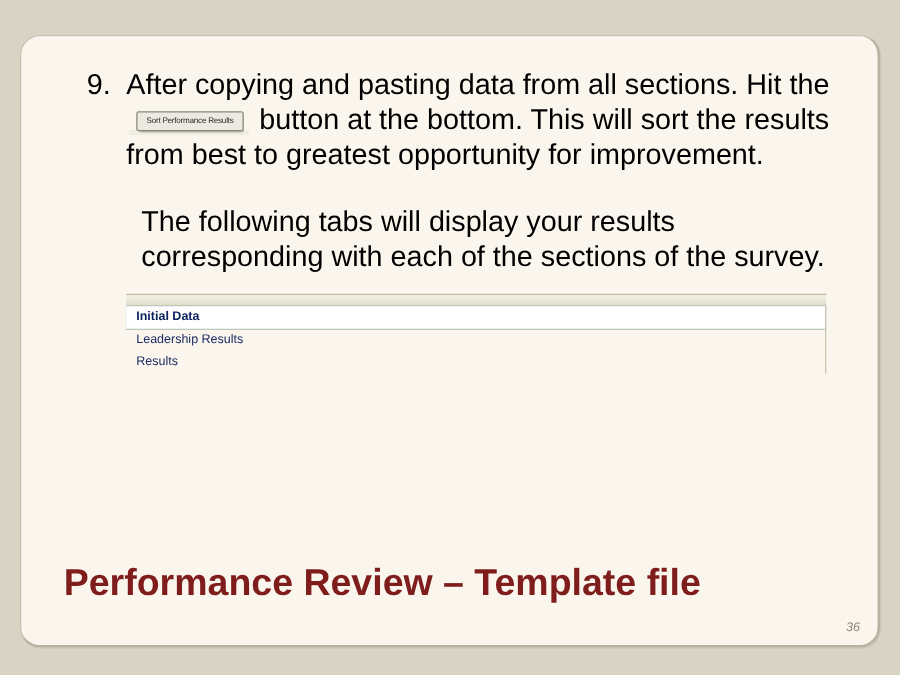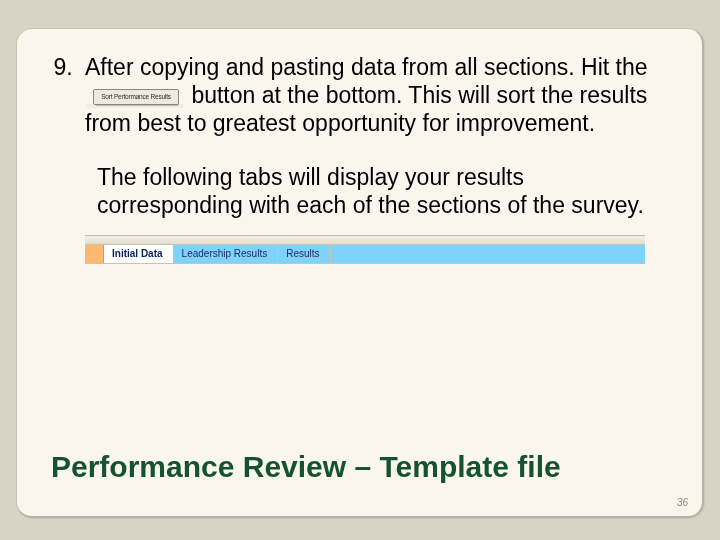--- a/index.html
+++ b/index.html
@@ -18,21 +18,21 @@
     width: 688px;
     height: 490px;
     background: #fbf6ed;
     border-radius: 16px;
     border-top: 1px solid #c8c2b4;
     border-left: 1px solid #c8c2b4;
     border-right: 2px solid #b8b2a3;
     border-bottom: 2px solid #b8b2a3;
     box-shadow: 1px 1px 0 rgba(0,0,0,0.06);
     box-sizing: border-box;
-    padding: 24px 34px 14px 34px;
+    padding: 24px 34px 14px 50px;
   }
   .body-area {
     font-size: 23px;
     line-height: 1.22;
     color: #000;
   }
   ol.step {
     margin: 0;
     padding: 0 0 0 28px;
     list-style-position: outside;
@@ -98,20 +98,21 @@
     background: linear-gradient(#f2efe6, #e2decd);
     border-top: 1px solid #c2bca8;
     border-bottom: 1px solid #c9c4b0;
   }
   .tabs-row {
     display: flex;
     align-items: stretch;
     height: 18px;
     background: #7dd3fc;
     border-bottom: 1px solid #c9c4b0;
+    flex-direction: column;
   }
   .row-handle {
     width: 18px;
     background: #ffb870;
     border-right: 1px solid #d79946;
   }
   .tab {
     position: relative;
     padding: 0 10px 0 8px;
     font-family: Arial, sans-serif;
@@ -139,21 +140,21 @@
   }
   .title-block {
     position: absolute;
     left: 34px;
     bottom: 32px;
     right: 34px;
   }
   .slide-title {
     font-size: 30px;
     font-weight: bold;
-    color: #14532d;
+    color: #7f1d1d;
     line-height: 1.15;
   }
   .page-num {
     position: absolute;
     right: 14px;
     bottom: 8px;
     font-family: Arial, sans-serif;
     font-size: 10px;
     color: #8a8676;
     font-style: italic;

